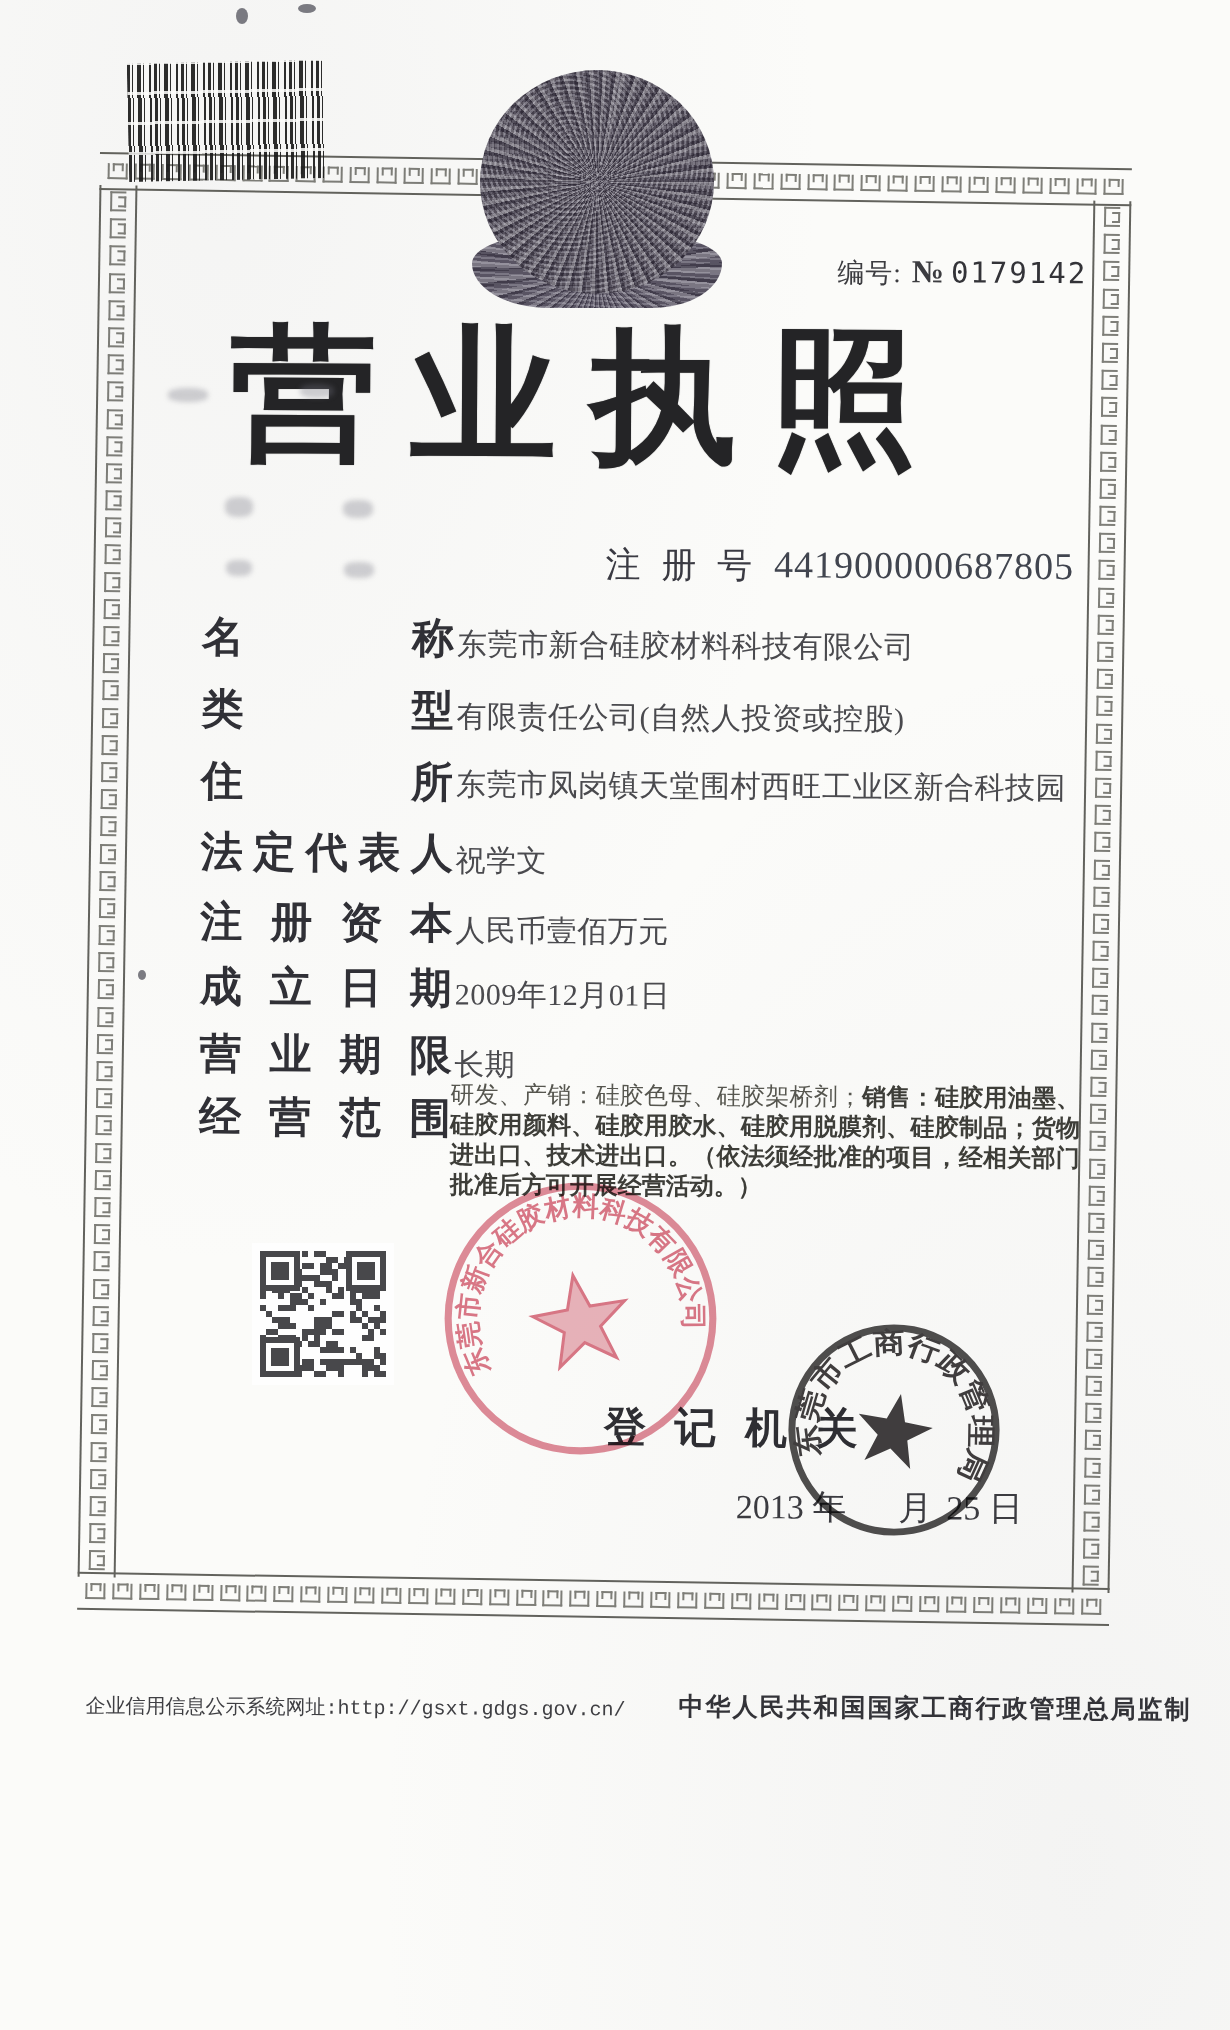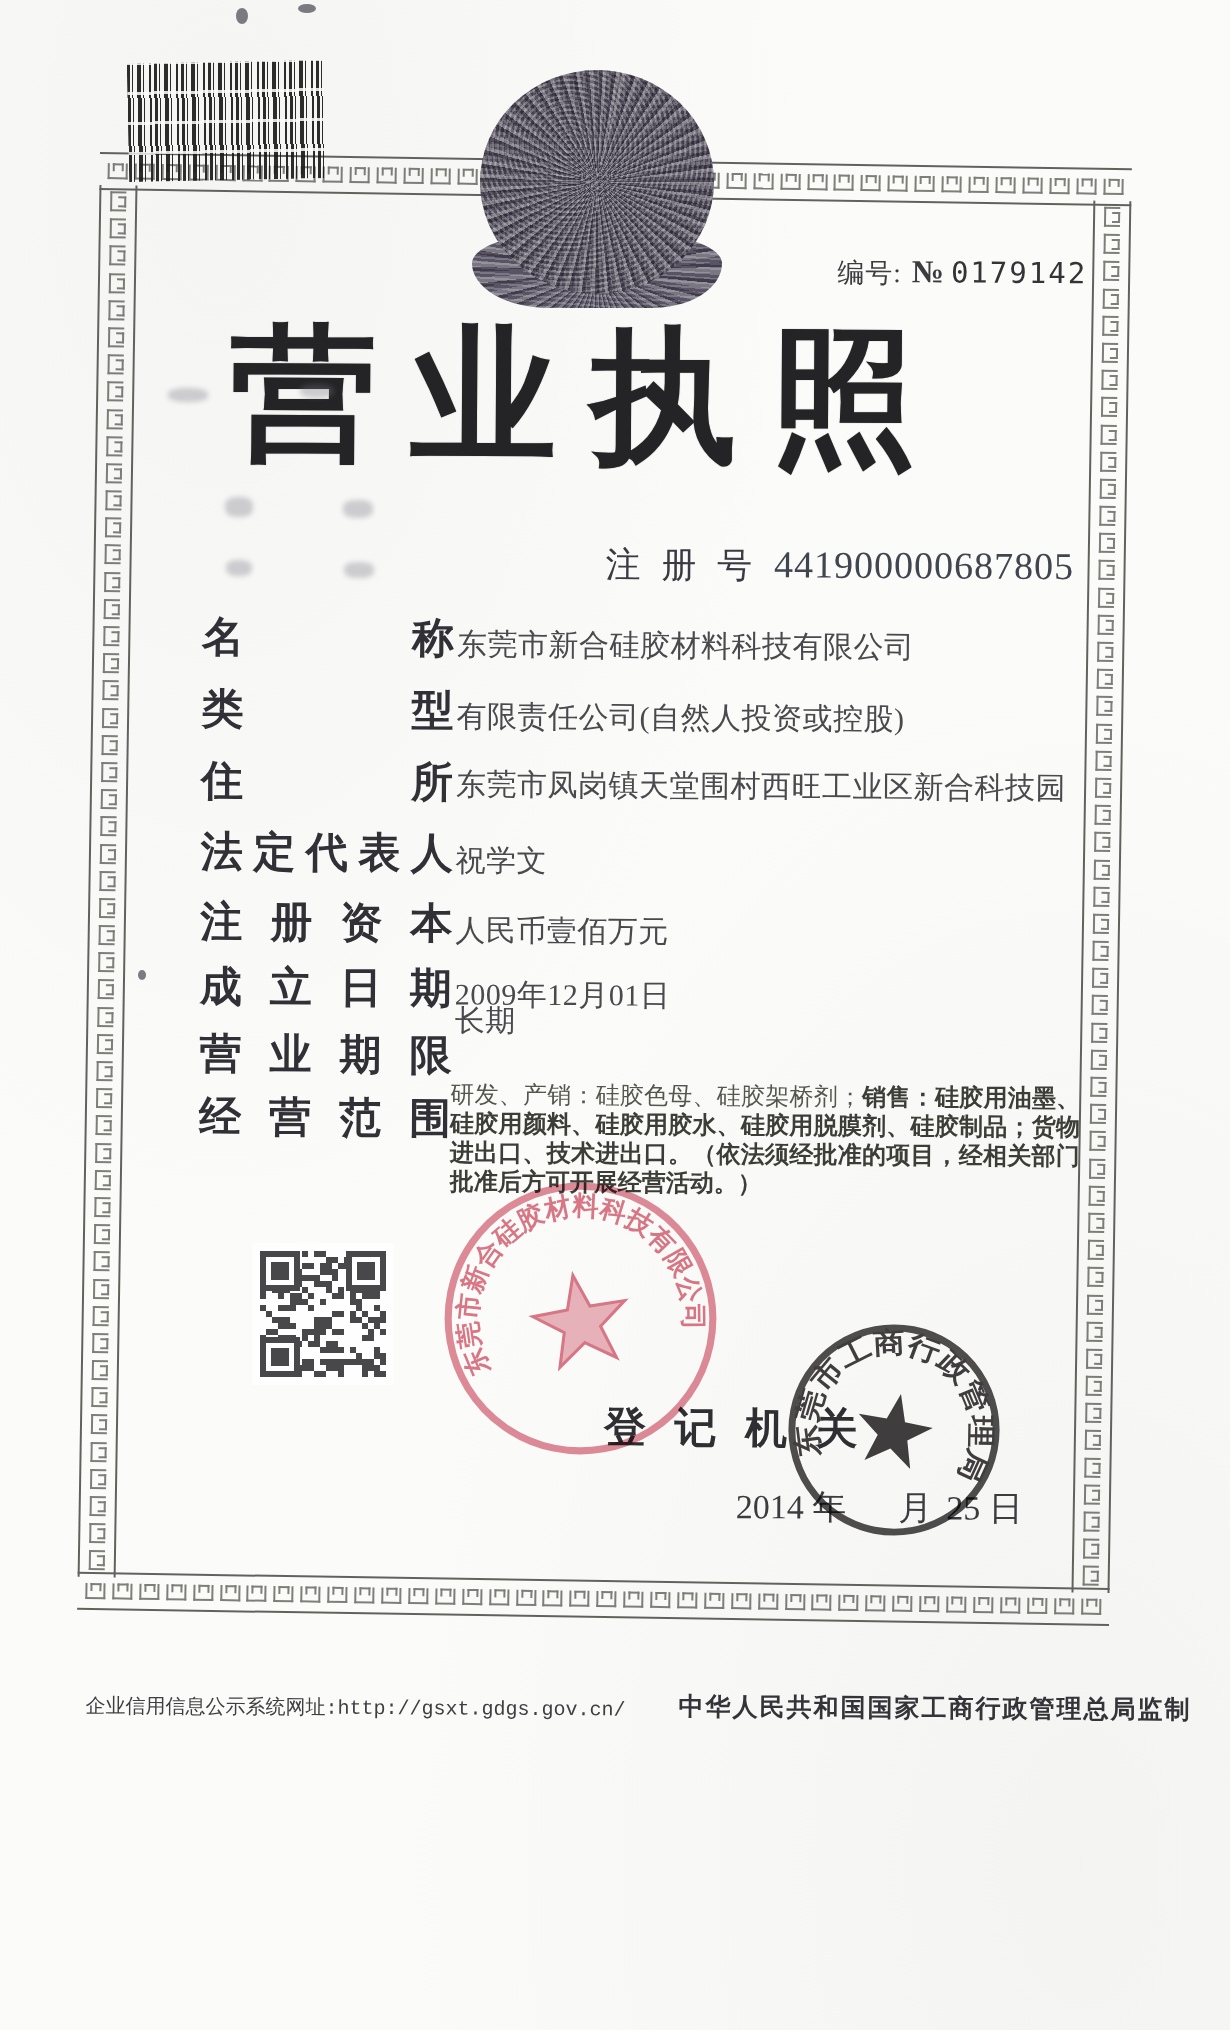--- a/index.html
+++ b/index.html
@@ -47,21 +47,21 @@
   .regno-line{position:absolute;left:608px;top:538px;white-space:nowrap;}
   .regno-label{font-size:35px;font-weight:400;color:#3a3a42;word-spacing:12px;}
   .regno-value{font-size:38px;color:#41454f;letter-spacing:1px;padding-left:22px;}
 
   .rows{position:absolute;left:0;top:0;}
   .row-label{position:absolute;left:205px;width:252px;font-size:42px;font-weight:700;color:#303036;
              text-align:justify;text-align-last:justify;line-height:48px;}
   .row-value{position:absolute;left:460px;font-size:30px;color:#4a4a4e;white-space:nowrap;letter-spacing:.5px;}
   .scope-text{position:absolute;left:456px;top:1078px;width:630px;font-size:24px;line-height:29px;
               text-align:justify;color:#56564f;white-space:normal;}
-  .scope-text .part2{font-weight:700;color:#3d3d38;}
+  .scope-text .part2{font-weight:700;color:#3d3d38;font-family:Liberation Mono, monospace;}
 
   
   .barcode{position:absolute;left:128px;top:62px;width:196px;height:118px;z-index:5;
     transform:rotate(-1.2deg);opacity:.92;
     background:
       repeating-linear-gradient(0deg, transparent 0 27px, rgba(252,252,250,.85) 27px 30px),
       repeating-linear-gradient(90deg, #1b1b1b 0 3px, transparent 3px 5px, #1b1b1b 5px 6px,
          transparent 6px 10px, #1b1b1b 10px 14px, transparent 14px 16px, #1b1b1b 16px 17px,
          transparent 17px 22px, #1b1b1b 22px 24px, transparent 24px 27px);
   }
@@ -345,29 +345,29 @@
       <div class="row-label" style="top:827px">法定代表人</div>
       <div class="row-value" style="top:838px">祝学文</div>
 
       <div class="row-label" style="top:897px">注册资本</div>
       <div class="row-value" style="top:908px">人民币壹佰万元</div>
 
       <div class="row-label" style="top:962px">成立日期</div>
       <div class="row-value" style="top:972px">2009年12月01日</div>
 
       <div class="row-label" style="top:1029px">营业期限</div>
-      <div class="row-value" style="top:998px">长期</div>
+      <div class="row-value" style="top:1042px">长期</div>
 
       <div class="row-label" style="top:1092px">经营范围</div>
       <div class="scope-text"><span class="part1">研发、产销：硅胶色母、硅胶架桥剂；</span><span class="part2">销售：硅胶用油墨、硅胶用颜料、硅胶用胶水、硅胶用脱膜剂、硅胶制品；货物进出口、技术进出口。（依法须经批准的项目，经相关部门批准后方可开展经营活动。）</span></div>
     </div>
 
     <div class="registrar-line">登 记 机 关</div>
     <div class="date-line">
-      <span>2014 年</span><span class="gap"></span><span>月</span><span class="gap2"></span><span>25 日</span>
+      <span>2013 年</span><span class="gap"></span><span>月</span><span class="gap2"></span><span>25 日</span>
     </div>
 
     <div class="footer-left">企业信用信息公示系统网址:http://gsxt.gdgs.gov.cn/</div>
     <div class="footer-right">中华人民共和国国家工商行政管理总局监制</div>
   </div>
 
   <div class="qr">
     <div class="qr-cells">
         <i class="f"></i>
         <i></i>

